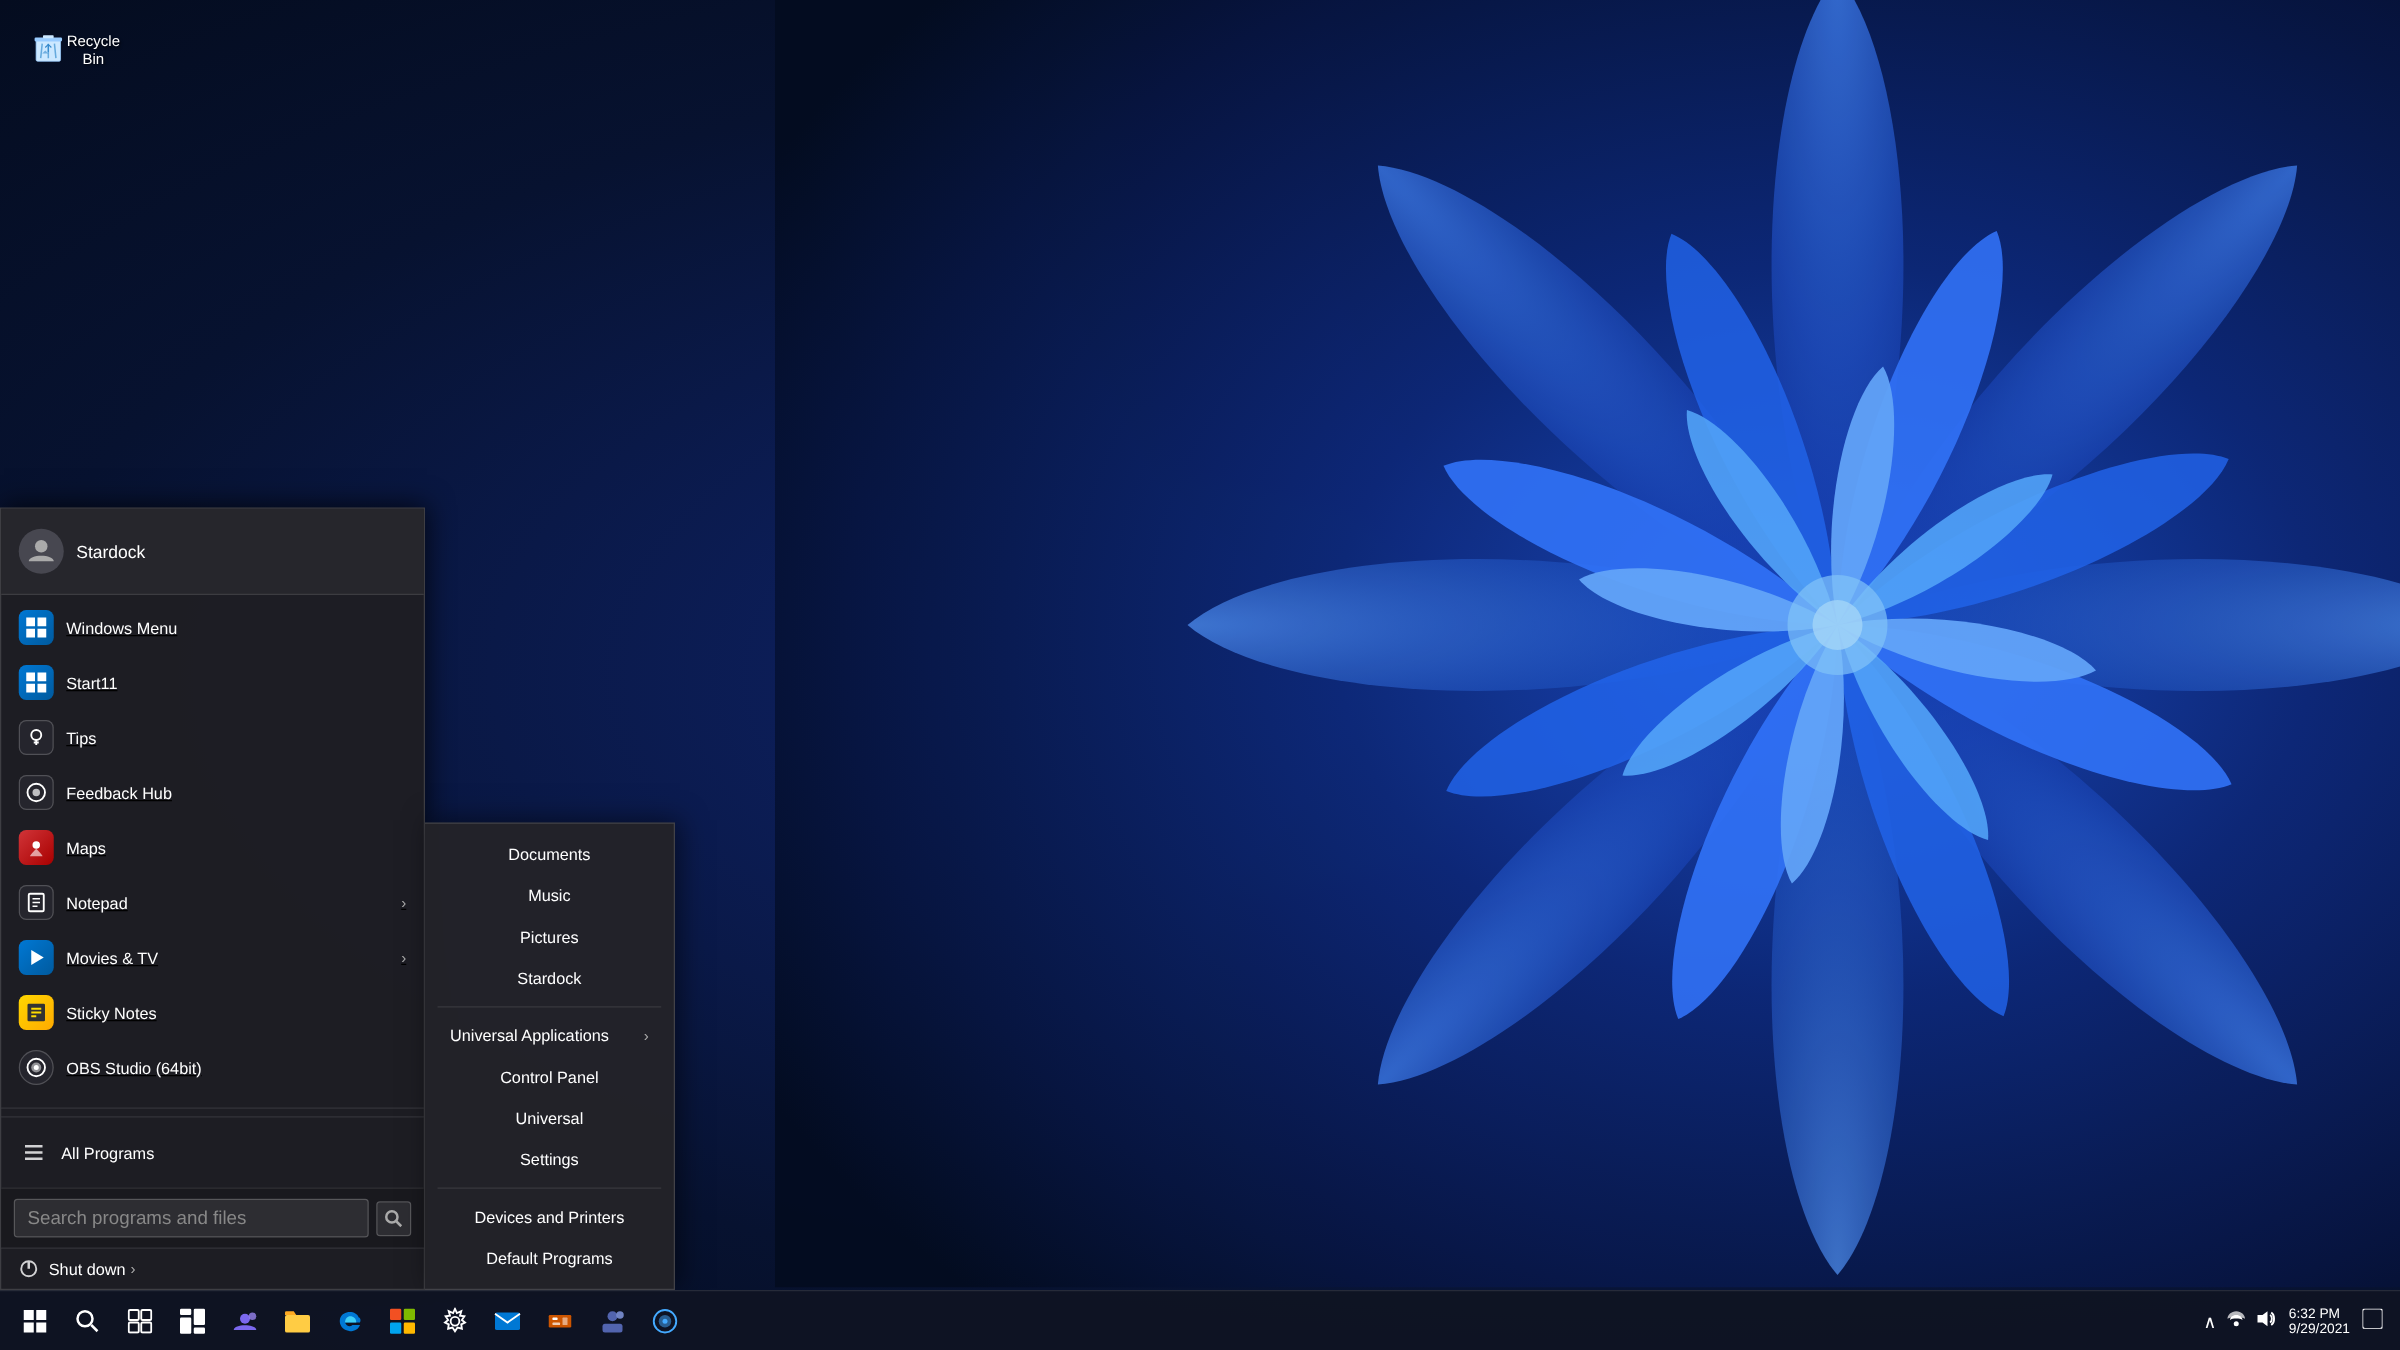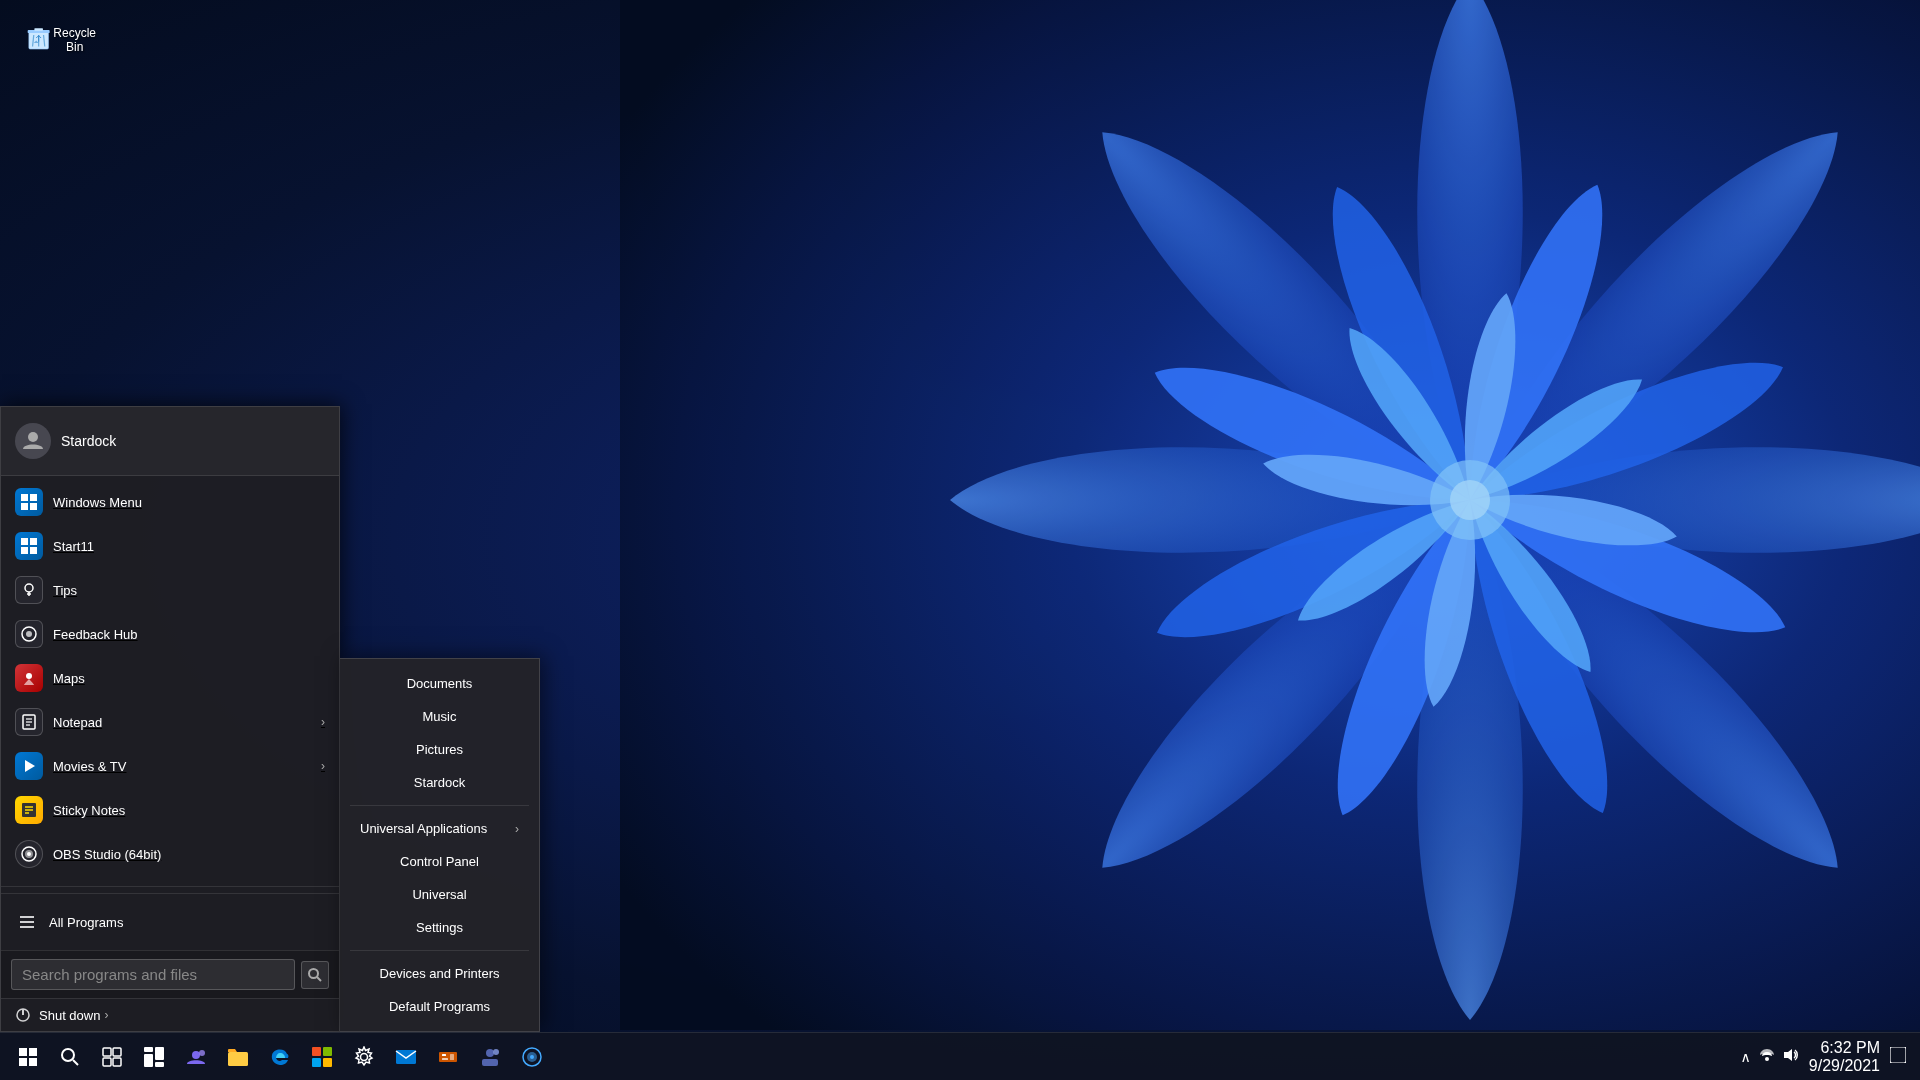--- a/index.html
+++ b/index.html
@@ -68,22 +68,21 @@
     .taskbar-right {
       margin-left: auto;
       display: flex;
       align-items: center;
       padding-right: 12px;
       gap: 8px;
     }
 
     .taskbar-clock {
       color: white;
-      font-size: 16px;
-      text-align: right;
+      font-size: 11px;
       cursor: pointer;
     }
 
     .taskbar-system-icons {
       display: flex;
       align-items: center;
       gap: 4px;
     }
 
     .sys-icon {

